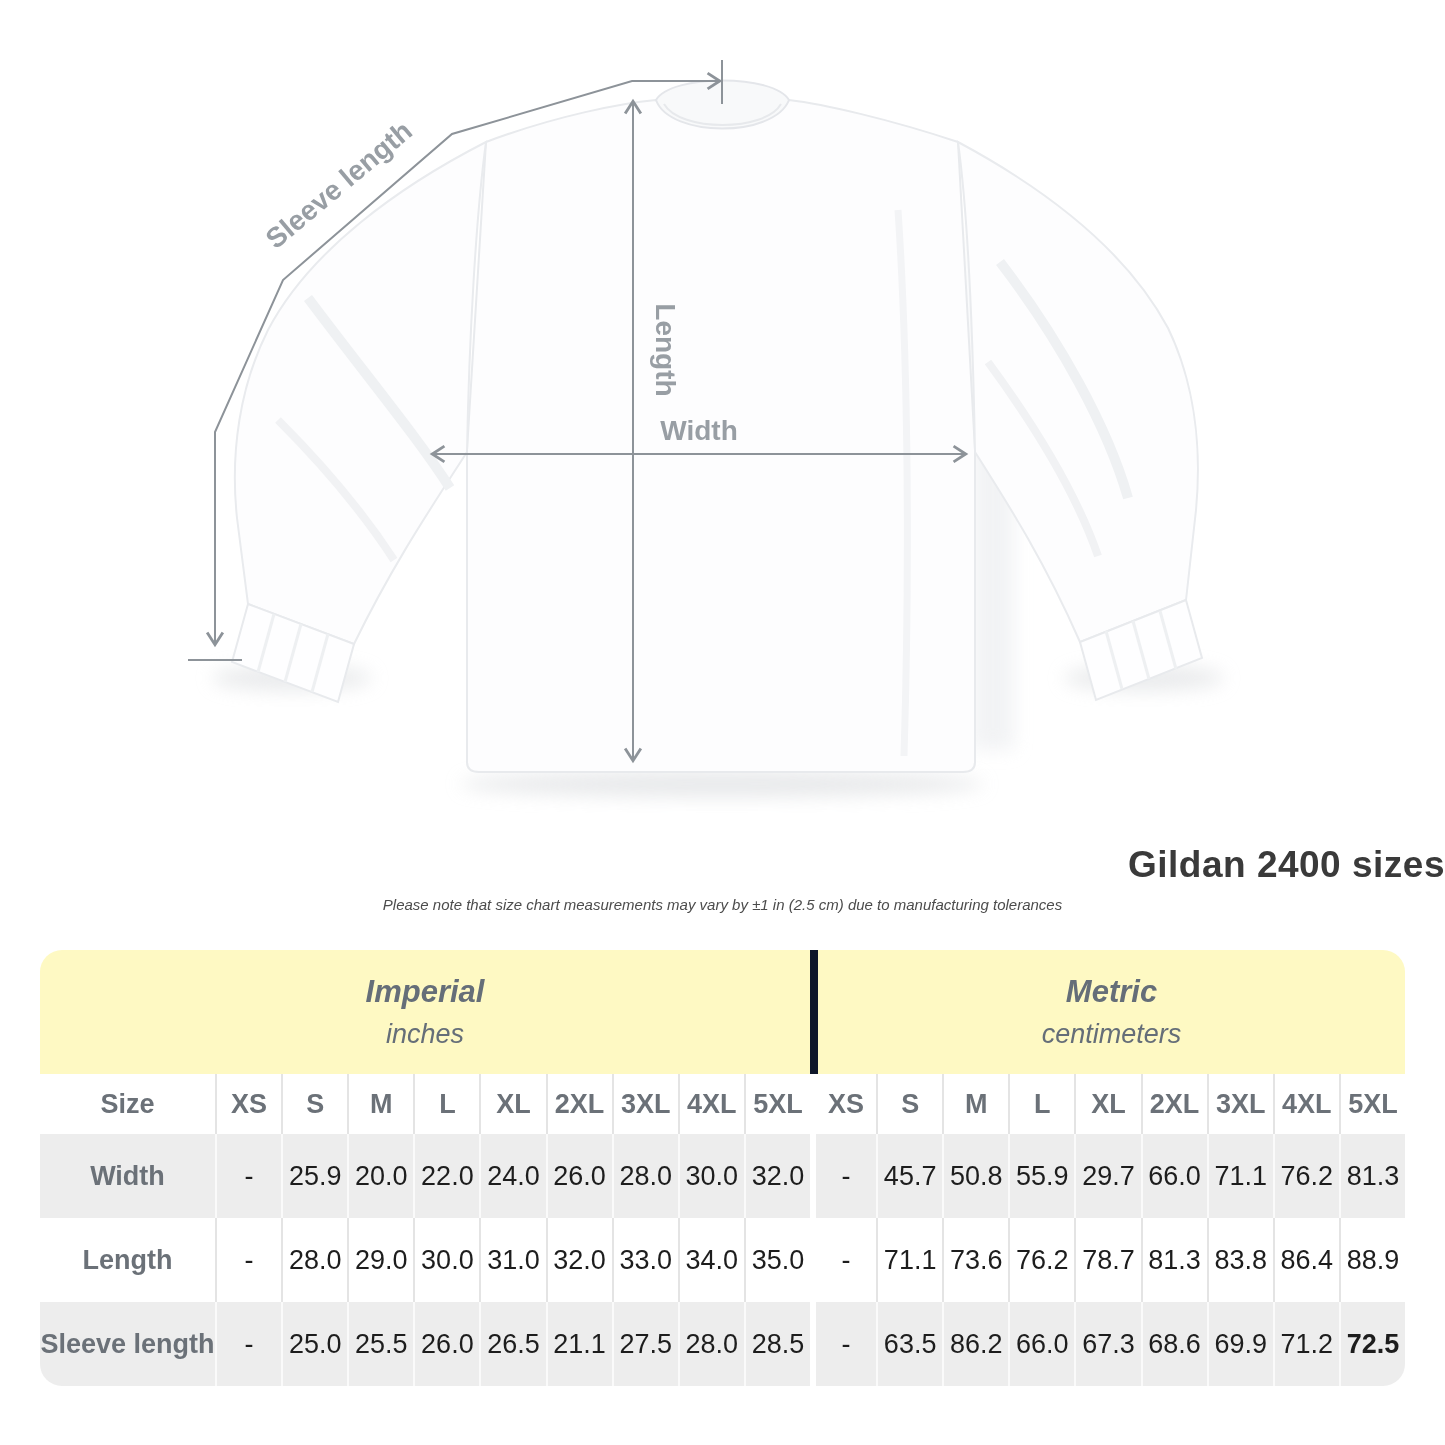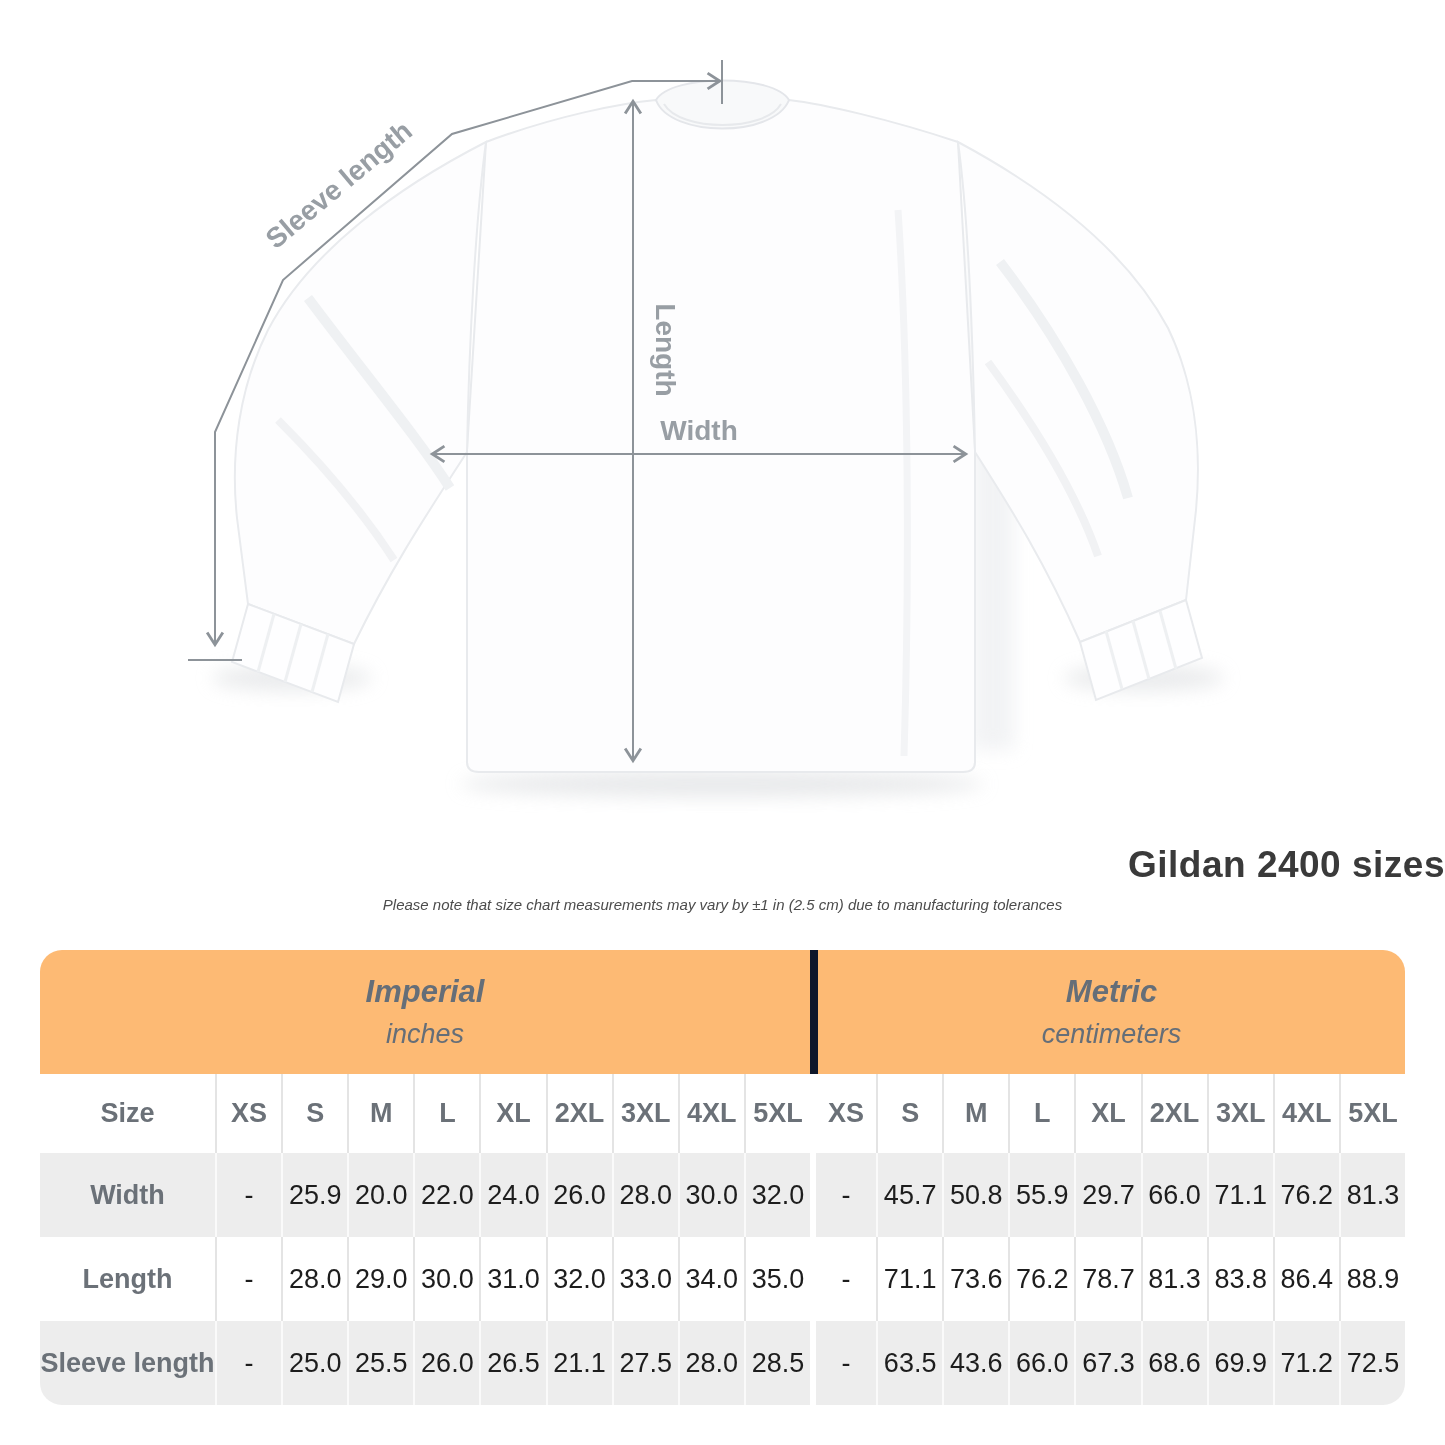--- a/index.html
+++ b/index.html
@@ -14,36 +14,36 @@
   }
   .subtitle{
     position:absolute;left:0;right:0;top:896px;text-align:center;
     font-size:15px;font-style:italic;color:#4c4c4c;
   }
   .table-wrap{position:absolute;left:40px;top:950px;}
   table.size-chart{border-collapse:separate;border-spacing:0;table-layout:fixed;width:1365px;}
   td,th{padding:0;margin:0;text-align:center;vertical-align:middle;}
   col.col-label{width:175px;}
   
-  tr.grp th{height:124px;background:#fdba74;}
+  tr.grp th{height:124px;background:#fef9c3;}
   tr.grp th.g1{border-radius:22px 0 0 0;}
   tr.grp th.g2{border-radius:0 22px 0 0;border-left:8px solid #0f172a;}
   .grp-label{font-size:31px;font-weight:bold;font-style:italic;color:#656e78;}
   .grp-sub{font-size:27px;font-style:italic;color:#656e78;margin-top:9px;font-weight:normal;}
   
-  tr.sizes td{height:79px;background:#ffffff;text-align:center;}
+  tr.sizes td{height:60px;background:#ffffff;text-align:center;}
   
   tr.datarow td{height:84px;}
   tr.grow td{background:#ededed;}
   tr.wrow td{background:#ffffff;}
   tr.wrow td.b{border-left:2px solid #e4e4e4;}
   tr.grow td.b{border-left:2px solid #fafafa;}
   td.gap{border-left:6px solid #ffffff !important;}
   tr.last td:first-child{border-radius:0 0 0 22px;}
-  tr.last td:last-child{border-radius:0 0 22px 0;}
+  tr.last td:last-child{border-radius:0 0 22px 0;font-weight:bold;}
   .hdr{font-size:27px;font-weight:bold;color:#6b7178;}
   .val{font-size:27px;font-weight:normal;color:#1d1d1d;}
   
   text.mlabel{font-family:"Liberation Sans","DejaVu Sans",sans-serif;font-size:28px;font-weight:bold;fill:#989ea4;}
 </style>
 </head>
 <body>
 
 <div class="diagram-wrap">
   <svg width="1445" height="840" viewBox="0 0 1445 840">
@@ -215,21 +215,21 @@
       <td class="b val">25.0</td>
       <td class="b val">25.5</td>
       <td class="b val">26.0</td>
       <td class="b val">26.5</td>
       <td class="b val">21.1</td>
       <td class="b val">27.5</td>
       <td class="b val">28.0</td>
       <td class="b val">28.5</td>
       <td class="gap val">-</td>
       <td class="b val">63.5</td>
-      <td class="b val">43.6</td>
+      <td class="b val">86.2</td>
       <td class="b val">66.0</td>
       <td class="b val">67.3</td>
       <td class="b val">68.6</td>
       <td class="b val">69.9</td>
       <td class="b val">71.2</td>
       <td class="b val">72.5</td>
     </tr>
   </tbody>
     </table>
 </div>

